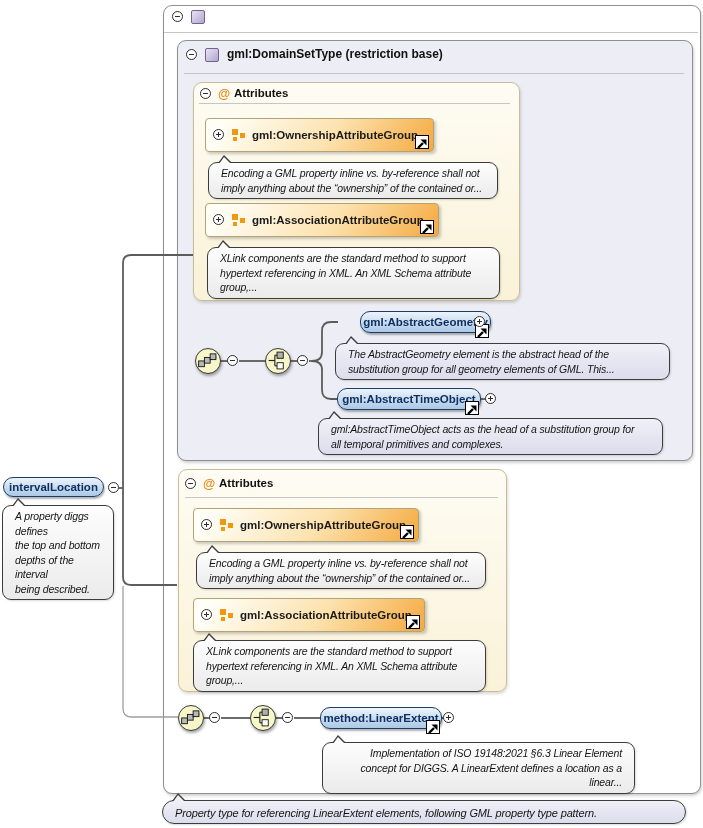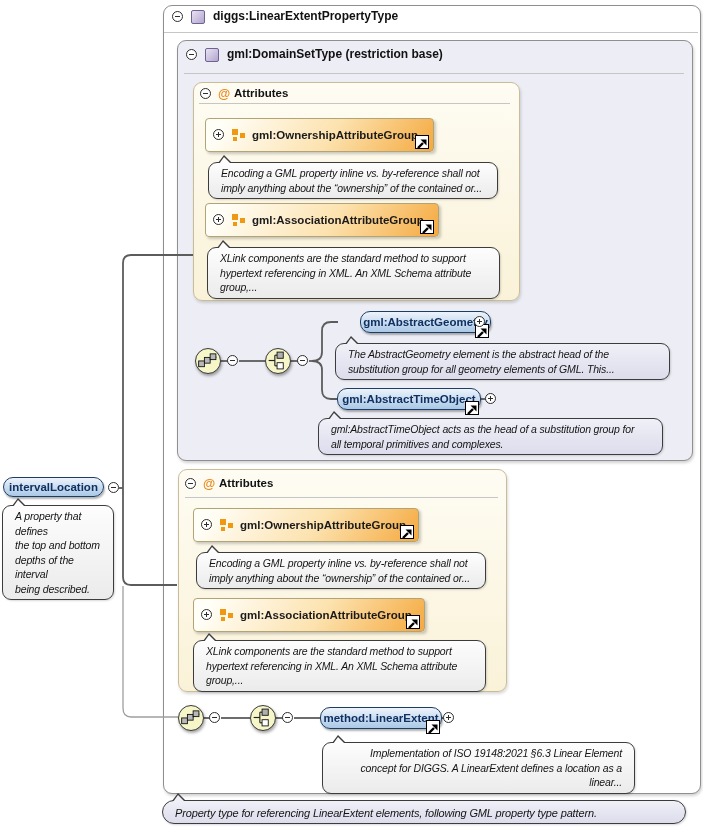--- a/index.html
+++ b/index.html
@@ -62,21 +62,20 @@
   .z{z-index:6;}
 </style>
 </head>
 <body>
 
 <div class="canvas">
 
   <div class="frame" style="left:163px;top:5px;width:536px;height:787px;"></div>
   <div class="c z" style="left:172px;top:11px;"></div>
   <div class="psq z" style="left:191px;top:10px;"></div>
-  <div class="hdr-title z" style="left:213px;top:9px;">diggs:LinearExtentPropertyType</div>
   <div class="divider" style="left:164px;top:32px;width:534px;"></div>
 
   <div class="frame lav" style="left:177px;top:40px;width:514px;height:419px;"></div>
   <div class="c z" style="left:186px;top:49px;"></div>
   <div class="psq z" style="left:205px;top:48px;"></div>
   <div class="hdr-title z" style="left:227px;top:47px;">gml:DomainSetType (restriction base)</div>
   <div class="divider" style="left:184px;top:73px;width:500px;"></div>
 
   <div class="attrs" style="left:193px;top:82px;width:325px;height:217px;"></div>
   <div class="c z" style="left:200px;top:88px;"></div>
@@ -182,21 +181,21 @@
     </div>
   </div>
   <div class="c plus z" style="left:485px;top:393px;"></div>
   <div class="tip lav z" style="left:318px;top:418px;width:345px;">gml:AbstractTimeObject acts as the head of a substitution group for
 all temporal primitives and complexes.</div>
 
   <div class="pill z" style="left:3px;top:477px;width:101px;height:20px;">
     <span class="txt">intervalLocation</span>
   </div>
   <div class="c z" style="left:108px;top:482px;"></div>
-  <div class="tip z" style="left:2px;top:505px;width:112px;">A property that defines
+  <div class="tip z" style="left:2px;top:505px;width:112px;">A property diggs defines
 the top and bottom
 depths of the interval
 being described.</div>
 
   <div class="attrs" style="left:178px;top:469px;width:327px;height:221px;"></div>
   <div class="c z" style="left:185px;top:478px;"></div>
   <div class="at-sign z" style="left:203px;top:478px;">@</div>
   <div class="attr-title z" style="left:219px;top:477px;">Attributes</div>
   <div class="divider" style="left:185px;top:497px;width:313px;"></div>
 

